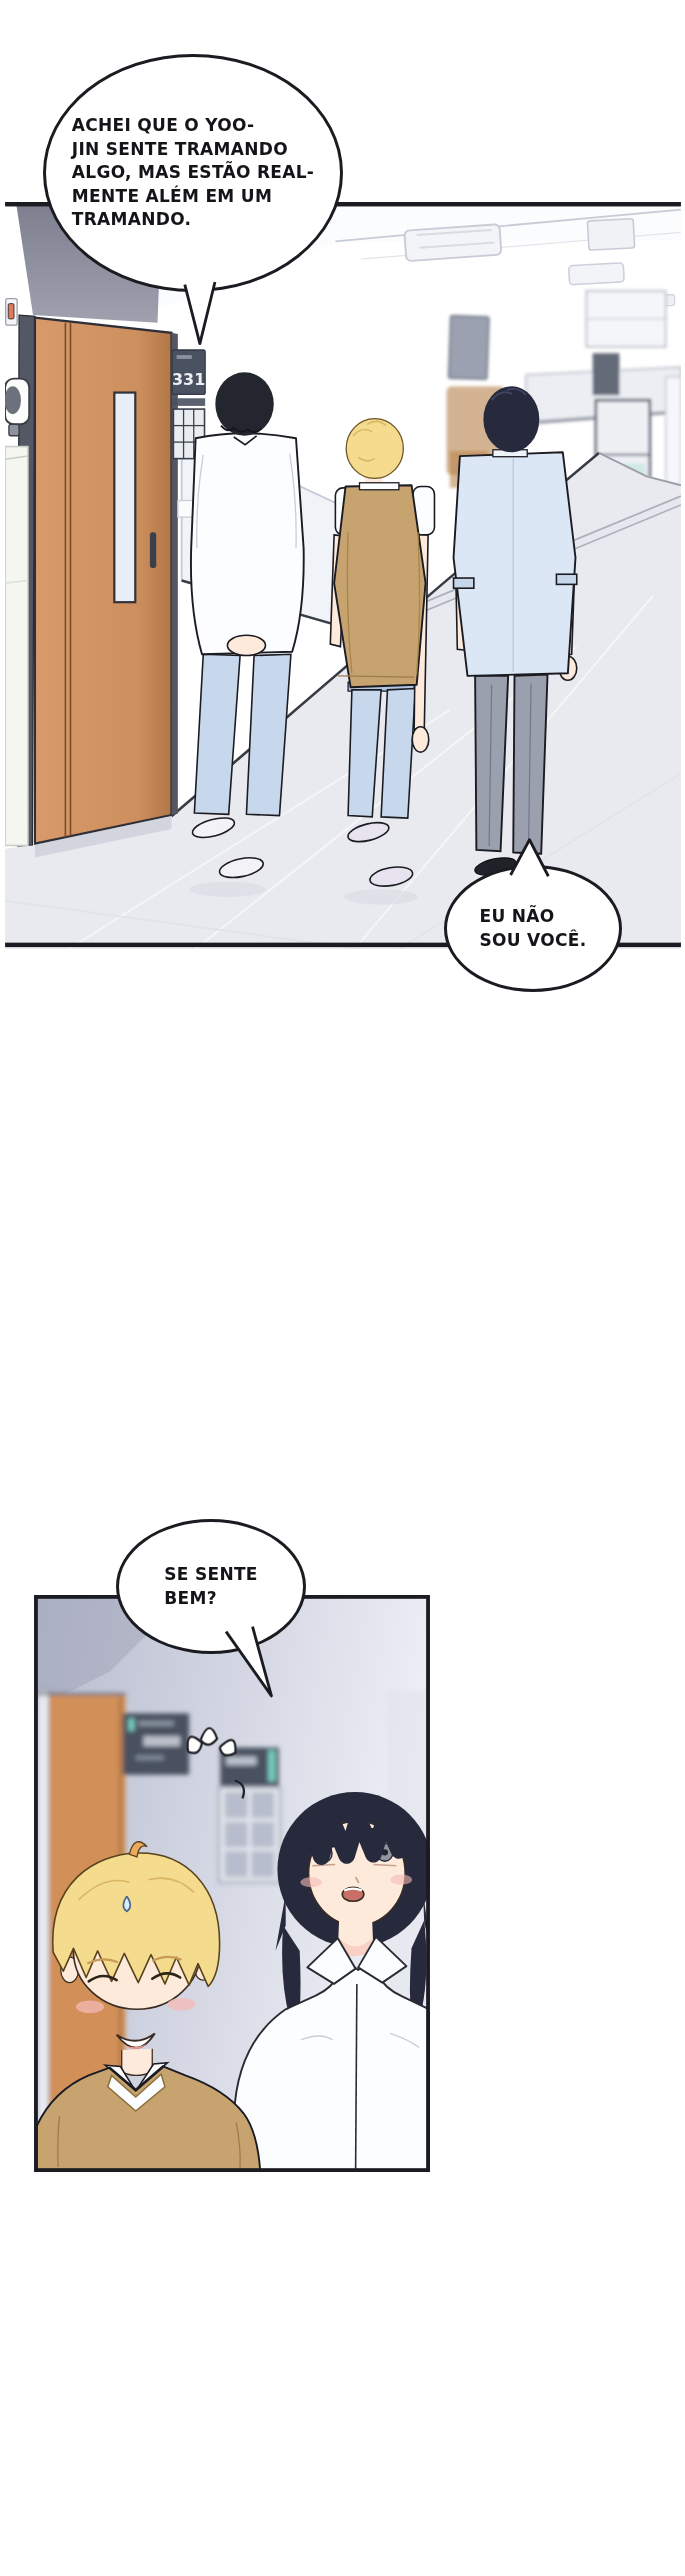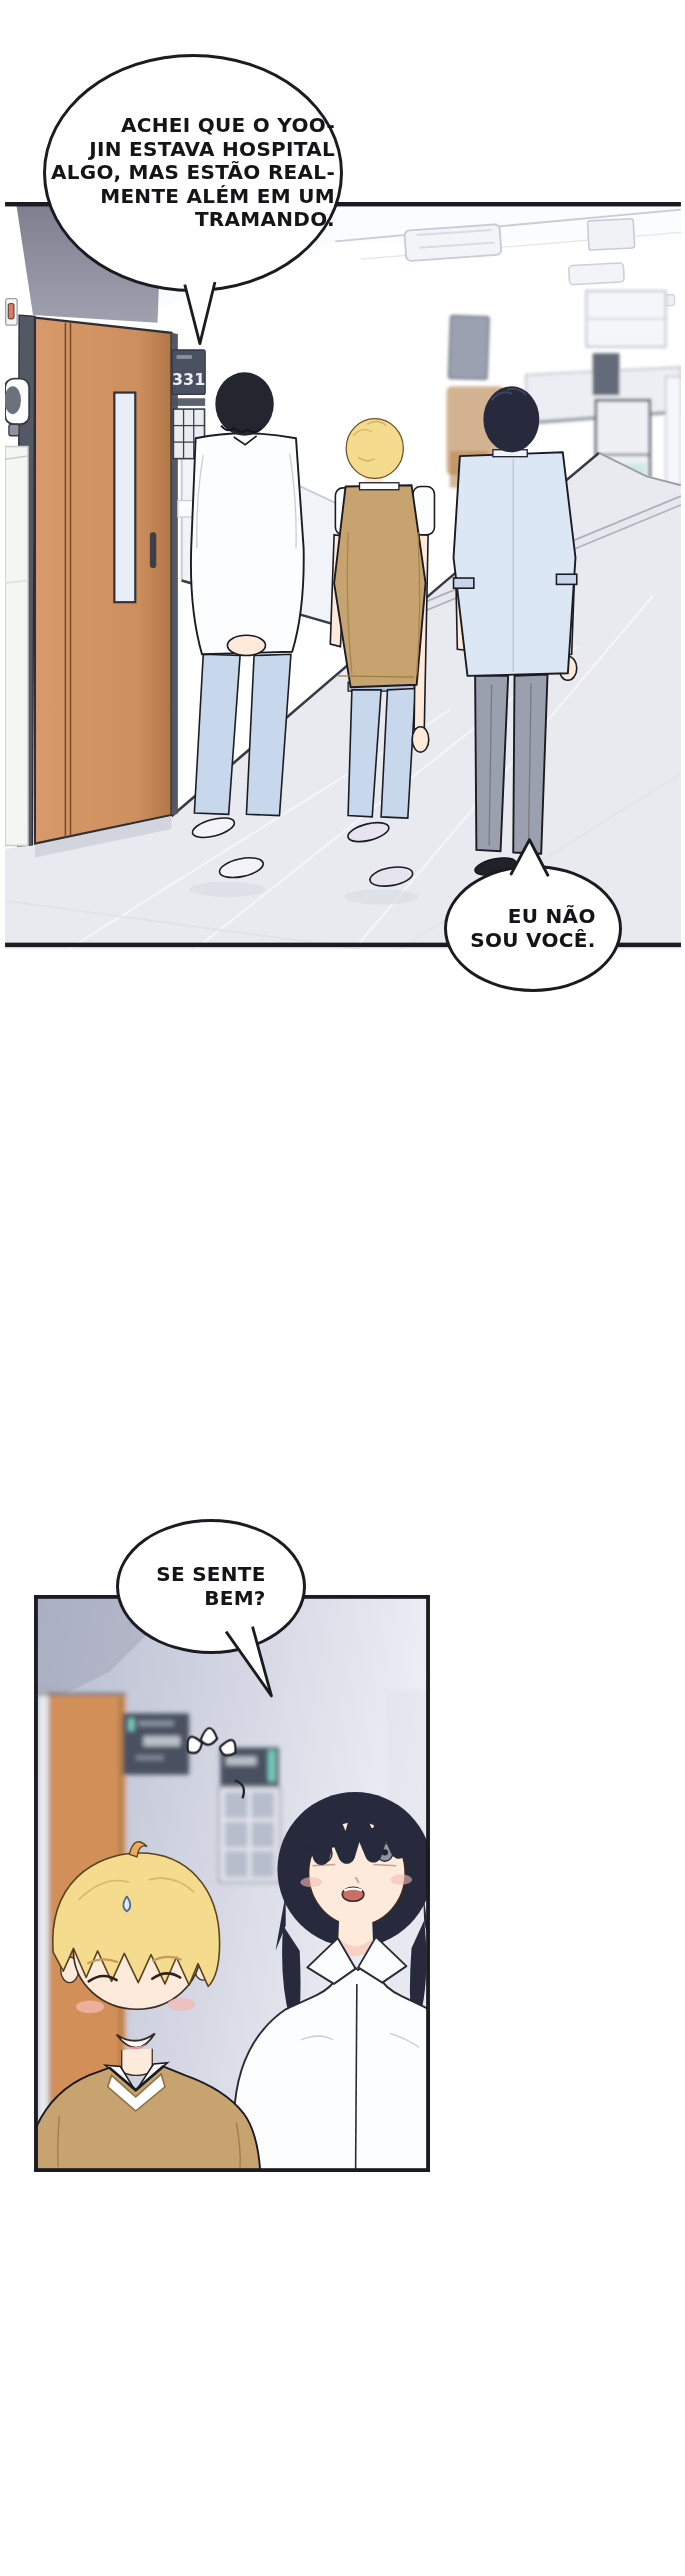--- a/index.html
+++ b/index.html
@@ -3,21 +3,21 @@
 <meta charset="utf-8">
 <style>
   html,body{margin:0;padding:0;background:#fff;}
   body{width:686px;height:2576px;font-family:"DejaVu Sans","Liberation Sans",sans-serif;}
   .page{position:relative;width:686px;height:2576px;background:var(--paper,#fff);overflow:hidden;}
   .panel{position:absolute;}
   .panel svg{display:block;width:100%;height:100%;}
   .bubble{position:absolute;z-index:5;}
   .bubble-body{position:absolute;inset:0;background:var(--paper,#fff);border:3.2px solid var(--line,#1b1b22);
     border-radius:50%;display:flex;align-items:center;justify-content:center;}
-  .bubble-text{text-align:right;font-weight:bold;font-size:20px;line-height:23.5px;color:#141419;letter-spacing:0.3px;}
+  .bubble-text{text-align:left;font-weight:bold;font-size:17px;line-height:23.5px;color:#141419;letter-spacing:0.3px;}
   .bubble-text span{display:block;white-space:nowrap;}
   .tail{position:absolute;overflow:visible;z-index:6;}
 </style>
 </head>
 <body>
 
 <div class="page">
 
   <div class="panel" style="left:5.1px;top:202px;width:676px;height:747px;">
     <svg viewBox="0 0 1064 1176">
@@ -309,21 +309,21 @@
       </g>
 
       <rect x="3" y="3" width="617" height="902" fill="none" style="stroke:var(--line)" stroke-width="6"></rect>
     </svg>
   </div>
 
   <div class="bubble" style="left:43px;top:54px;width:300px;height:238px;">
     <div class="bubble-body">
       <div class="bubble-text">
         <span>ACHEI QUE O YOO-</span>
-        <span>JIN ESTAVA HOSPITAL</span>
+        <span>JIN SENTE TRAMANDO</span>
         <span>ALGO, MAS ESTÃO REAL-</span>
         <span>MENTE ALÉM EM UM</span>
         <span>TRAMANDO.</span>
       </div>
     </div>
     <svg class="tail" style="left:133px;top:219px;width:44px;height:79px;" viewBox="0 0 70 125">
       <path d="M14,18 L38,112 L62,14" style="fill:var(--paper);stroke:var(--line)" stroke-width="4.5" stroke-linejoin="round"></path>
     </svg>
   </div>
 

